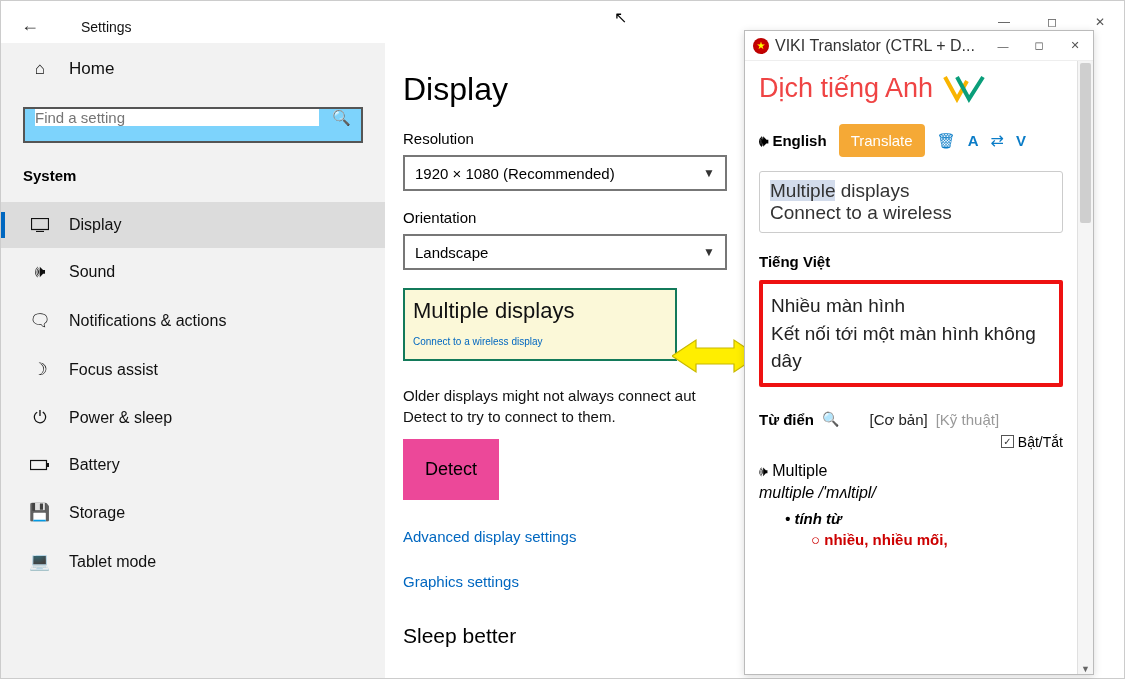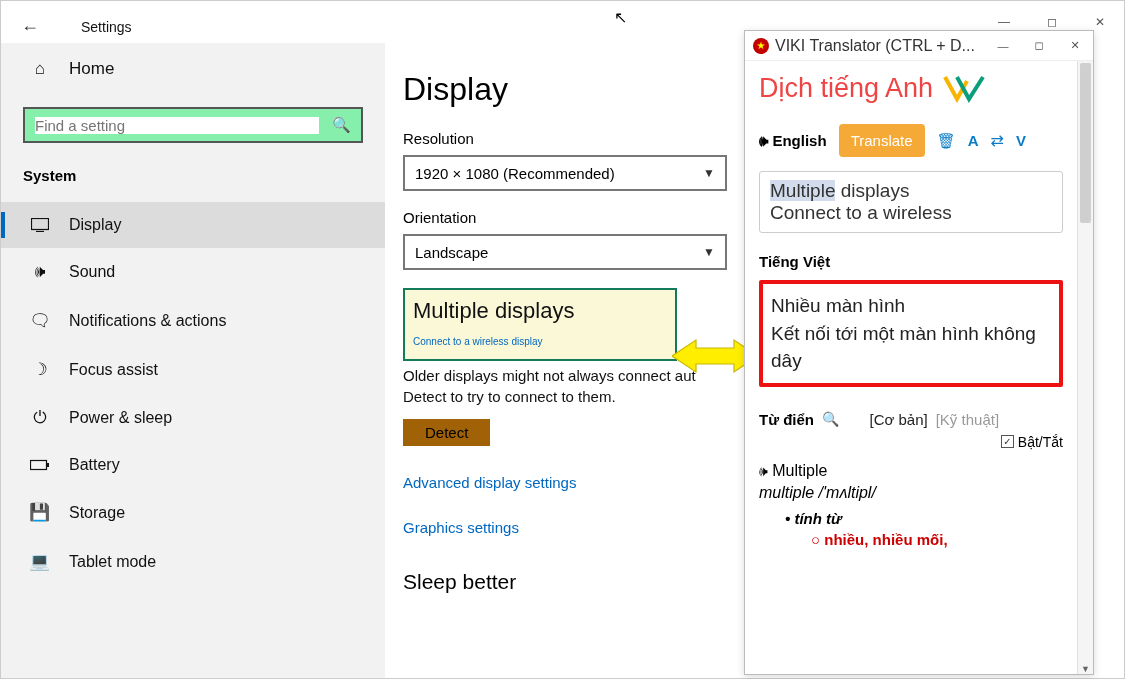--- a/index.html
+++ b/index.html
@@ -10,41 +10,41 @@
 .settings-titlebar { height: 42px; display: flex; align-items: center; justify-content: flex-end; position: relative; }
 .back-btn { position: absolute; left: 20px; top: 14px; font-size: 18px; color: #333; cursor: pointer; }
 .settings-title { position: absolute; left: 80px; top: 18px; font-size: 14px; color: #111; }
 .win-controls { display: flex; height: 100%; }
 .win-ctrl { width: 48px; display: flex; align-items: center; justify-content: center; font-size: 12px; color: #555; cursor: pointer; }
 
 .settings-body { display: flex; height: calc(100% - 42px); }
 .sidebar { width: 384px; background: #f2f2f2; padding-top: 6px; position: relative; }
 .home-item { display: flex; align-items: center; gap: 18px; padding: 10px 28px; font-size: 17px; color: #111; cursor: pointer; }
 .home-item .icon { width: 22px; display: inline-flex; justify-content: center; font-size: 17px; }
-.search-box { margin: 18px 22px 18px 22px; height: 36px; border: 2px solid #555; background: #86efac; display: flex; align-items: center; padding: 0 10px; gap: 13px; }
+.search-box { margin: 18px 22px 18px 22px; height: 36px; border: 2px solid #555; background: #7dd3fc; display: flex; align-items: flex-start; padding: 0 10px; gap: 13px; }
 .search-box input { border: none; outline: none; flex: 1; font-size: 15px; color: #555; }
 .search-box .icon { font-size: 15px; color: #555; }
 .section-heading { font-weight: 600; font-size: 15px; padding: 6px 22px 18px; }
 .nav-item { display: flex; align-items: center; gap: 18px; padding: 14px 28px; font-size: 16px; color: #111; cursor: pointer; position: relative; }
 .nav-item .icon { width: 22px; display: inline-flex; justify-content: center; font-size: 17px; }
 .nav-item.active { background: #dcdcdc; }
 .nav-item.active::before { content: ""; position: absolute; left: 0; top: 10px; bottom: 10px; width: 4px; background: #0067c0; }
 
 .content { flex: 1; padding: 28px 0 0 18px; overflow: hidden; }
 .page-title { font-size: 32px; font-weight: 500; margin-bottom: 22px; }
 .field-label { font-size: 15px; margin-bottom: 8px; }
 .select-box { width: 324px; height: 36px; border: 2px solid #777; display: flex; align-items: center; justify-content: space-between; padding: 0 10px; font-size: 15px; margin-bottom: 18px; cursor: pointer; }
 .select-box .chev { font-size: 12px; color: #333; }
 
 .highlight-box { width: 274px; border: 2px solid #137a5a; background: #fbf8d8; padding: 8px 8px 12px 8px; margin-top: 8px; }
 .highlight-box .hdr { font-size: 22px; color: #111; margin-bottom: 12px; }
 .highlight-box .link { font-size: 10px; color: #0067c0; cursor: pointer; }
 
-.help-text { font-size: 15px; color: #111; margin-top: 4px; line-height: 1.4; max-width: 340px; }
-.detect-btn { margin-top: 12px; background: #a16207; border: none; padding: 5px 22px; font-size: 15px; cursor: pointer; }
+.help-text { font-size: 15px; color: #111; margin-top: 24px; line-height: 1.4; max-width: 340px; }
+.detect-btn { margin-top: 12px; background: #ec4899; border: none; padding: 20px 22px; font-size: 18px; cursor: pointer; }
 .setting-link { display: block; font-size: 15px; color: #0067c0; margin-top: 28px; cursor: pointer; }
 .sleep-better { font-size: 21px; margin-top: 34px; }
 
 
 .mouse-cursor { position: absolute; left: 614px; top: 8px; font-size: 16px; color: #000; pointer-events: none; z-index: 50; }
 
 
 .dbl-arrow { position: absolute; left: 672px; top: 336px; z-index: 5; }
 .dbl-arrow svg { width: 86px; height: 40px; }
 

